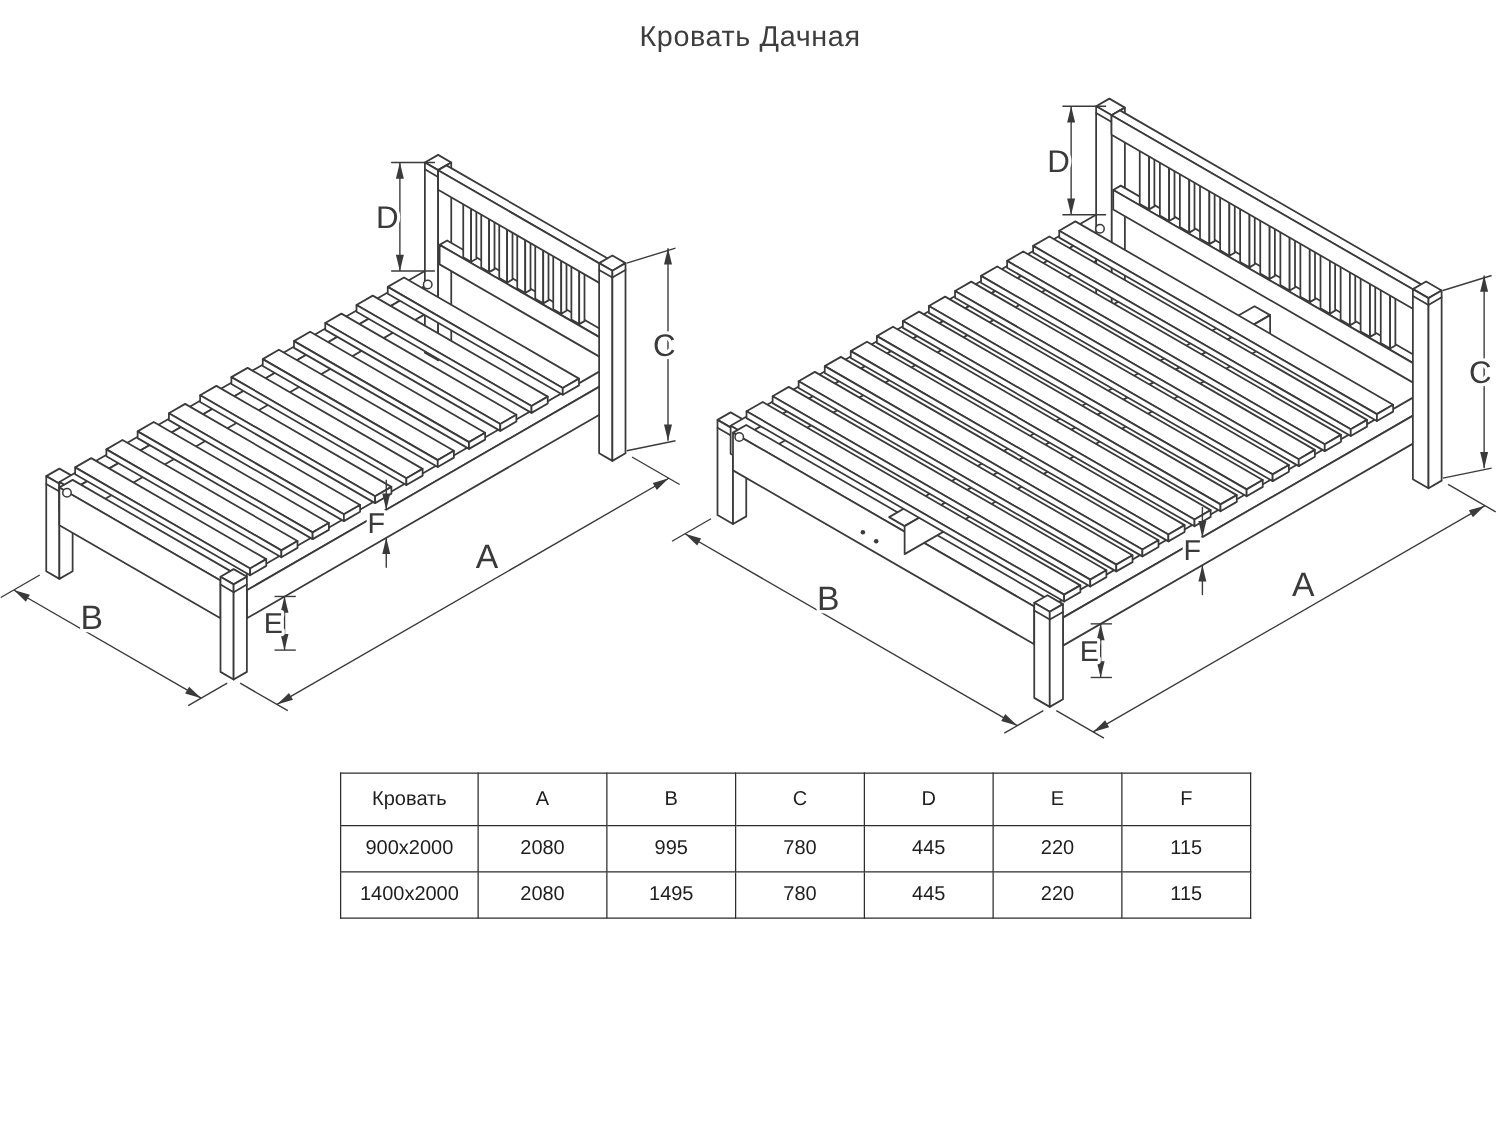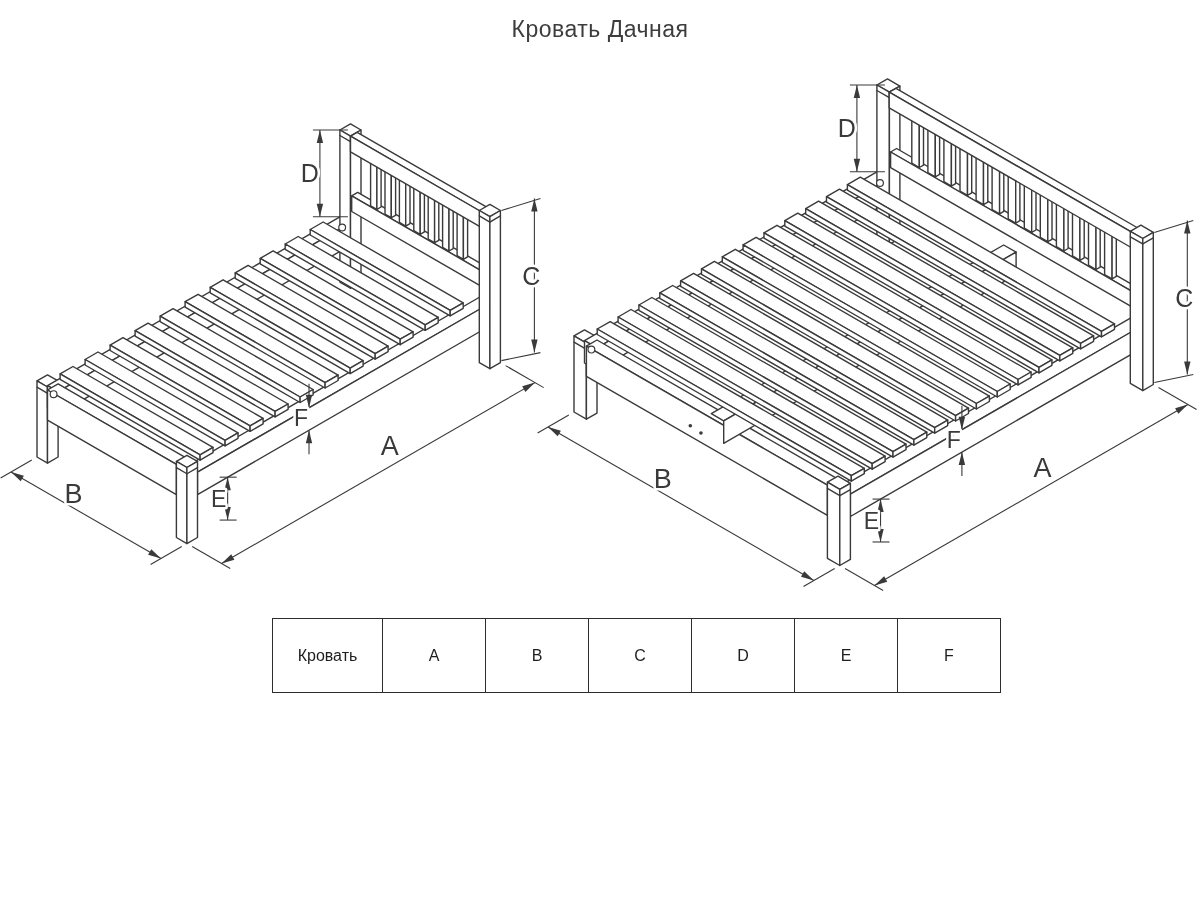--- a/index.html
+++ b/index.html
@@ -10,21 +10,21 @@
   .face{fill:#ffffff;stroke:#3a3a3a;stroke-width:1.4;stroke-linejoin:round;}
   .edge{stroke:#3a3a3a;stroke-width:1.4;fill:none;stroke-linecap:round;}
   .dim{stroke:#3a3a3a;stroke-width:1.1;fill:none;}
   .ahead{fill:#3a3a3a;stroke:none;}
   .jcirc{fill:#fff;stroke:#3a3a3a;stroke-width:1.2;}
   .dot{fill:#3a3a3a;}
   .dimlabel{fill:#3a3a3a;paint-order:stroke;stroke:#ffffff;stroke-width:5px;
             stroke-linejoin:round;font-family:"Liberation Sans",sans-serif;}
   table.dims{position:absolute;left:272px;top:618px;border-collapse:collapse;table-layout:fixed;}
   table.dims th,table.dims td{border:1.6px solid #2d2d2d;text-align:center;vertical-align:middle;
-            font-size:16px;font-weight:normal;color:#1e1e1e;padding:16px;}
+            font-size:16px;font-weight:normal;color:#1e1e1e;padding:0;}
   table.dims thead th{height:41px;}
   table.dims tbody td{height:36px;}
 </style>
 </head>
 <body>
 
 <div class="title">Кровать Дачная</div>
 
 <svg id="drawing" width="1200" height="608" viewBox="0 0 1200 608">
     <g>
@@ -348,14 +348,32 @@
         <th>Кровать</th>
         <th>A</th>
         <th>B</th>
         <th>C</th>
         <th>D</th>
         <th>E</th>
         <th>F</th>
       </tr>
     </thead>
   <tbody>
+      <tr>
+        <td>900x2000</td>
+        <td>2080</td>
+        <td>995</td>
+        <td>780</td>
+        <td>445</td>
+        <td>220</td>
+        <td>115</td>
+      </tr>
+      <tr>
+        <td>1400x2000</td>
+        <td>2080</td>
+        <td>1495</td>
+        <td>780</td>
+        <td>445</td>
+        <td>220</td>
+        <td>115</td>
+      </tr>
     </tbody>
 </table>
 
 </body></html>

